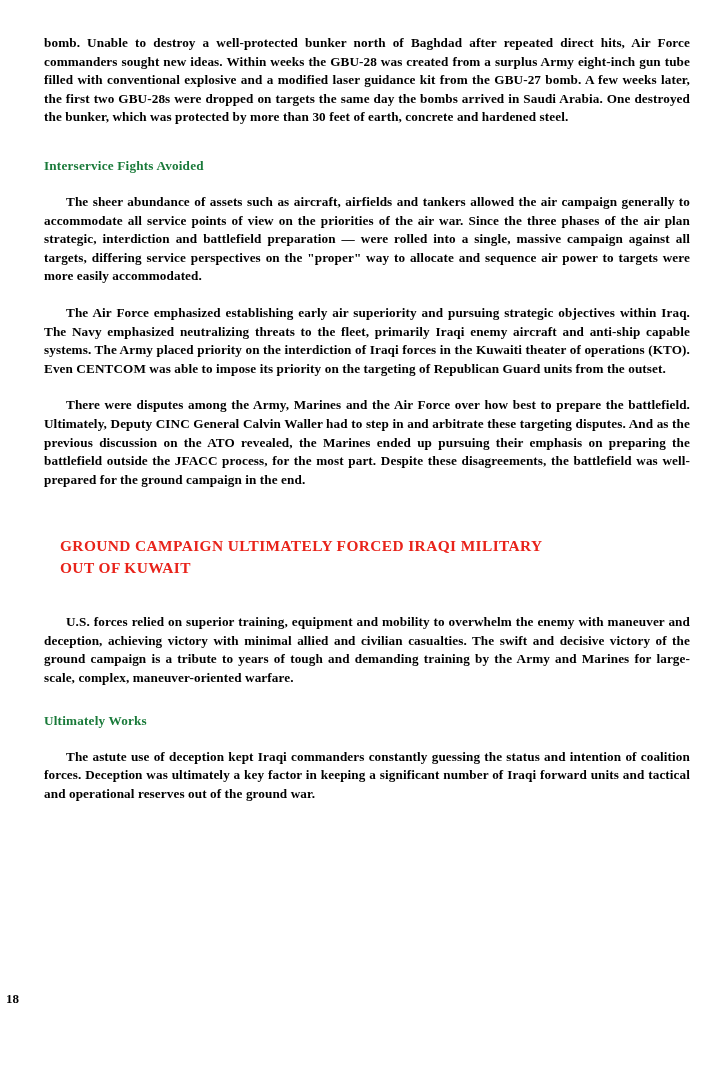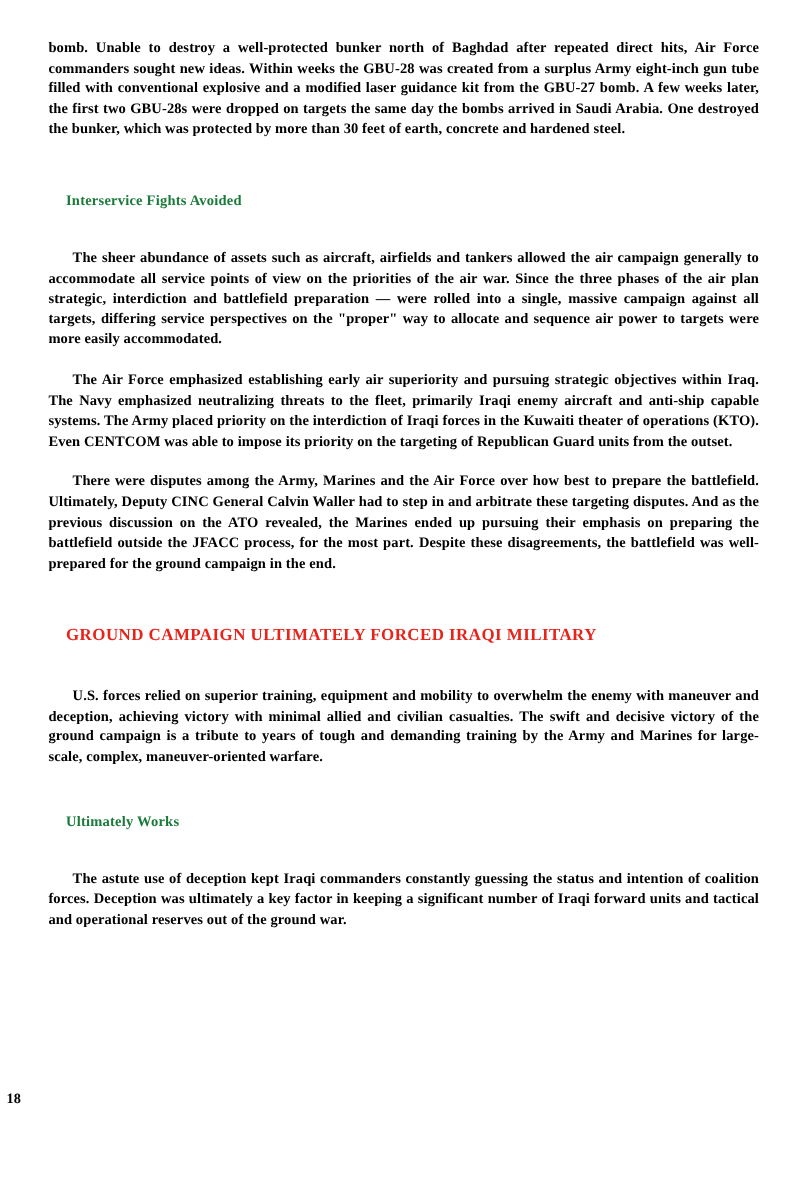--- a/index.html
+++ b/index.html
@@ -32,21 +32,21 @@
     color: #000000;
     letter-spacing: 0.1px;
   }
   p.body-text.indent {
     text-indent: 22px;
   }
   .gap-m { height: 18px; }
   .gap-l { height: 24px; }
   .gap-xl { height: 30px; }
   h3.sub-head {
-    margin: 16px;
+    margin: 0;
     font-size: 13.2px;
     line-height: 18px;
     font-weight: bold;
     color: #c23b22;
     letter-spacing: 0.2px;
   }
   h3.sub-head.green {
     color: #1a7a3a;
   }
   h2.section-head {
@@ -92,20 +92,21 @@
   <p class="body-text indent">The  Air  Force  emphasized  establishing early air superiority and pursuing strategic objectives  within  Iraq. The Navy emphasized neutralizing threats to the fleet, primarily Iraqi  enemy  aircraft  and  anti-ship  capable   systems. The Army placed priority on the interdiction   of   Iraqi   forces   in   the   Kuwaiti   theater    of   operations   (KTO).  Even CENTCOM  was  able  to impose its priority on the targeting of Republican Guard units from the outset.</p>
 
   <div class="gap-m"></div>
 
   <p class="body-text indent">There  were  disputes  among  the  Army, Marines and the Air Force over how best to prepare  the  battlefield.   Ultimately, Deputy CINC General Calvin Waller had to step in and  arbitrate  these  targeting  disputes.  And  as  the  previous  discussion  on  the ATO revealed,  the  Marines  ended  up  pursuing  their  emphasis  on preparing the battlefield outside   the   JFACC   process,   for   the  most  part.  Despite  these  disagreements,  the battlefield was well-prepared for the ground campaign in the end.</p>
 
   <div class="gap-xl"></div>
 
   <h2 class="section-head">
     <span>GROUND   CAMPAIGN   ULTIMATELY   FORCED   IRAQI   MILITARY</span>
+    <span class="line2">OUT OF KUWAIT</span>
   </h2>
 
   <div class="gap-m"></div>
 
   <p class="body-text indent">U.S.  forces  relied  on  superior  training,  equipment  and mobility to overwhelm the enemy  with  maneuver and deception, achieving victory with minimal allied and civilian casualties.  The  swift and decisive victory of the ground campaign is a tribute to years of tough  and  demanding  training  by  the  Army  and  Marines  for   large-scale, complex, maneuver-oriented warfare.</p>
 
   <div class="gap-l"></div>
 
   <h3 class="sub-head green">Ultimately Works</h3>
 

